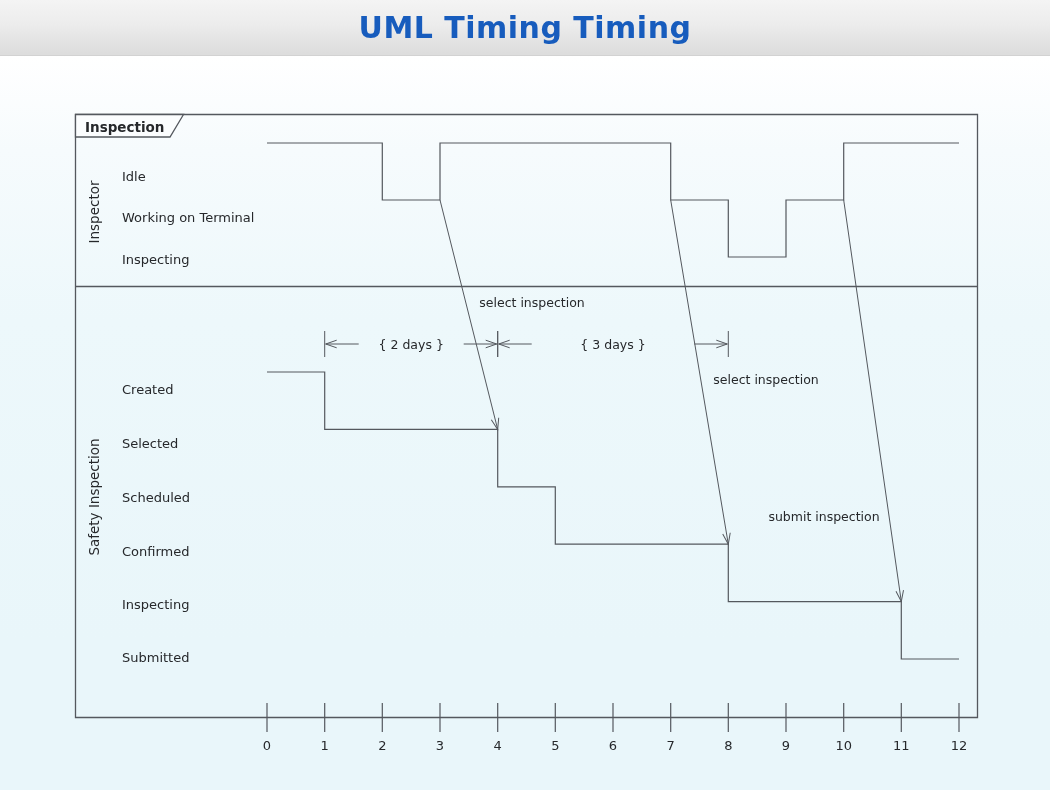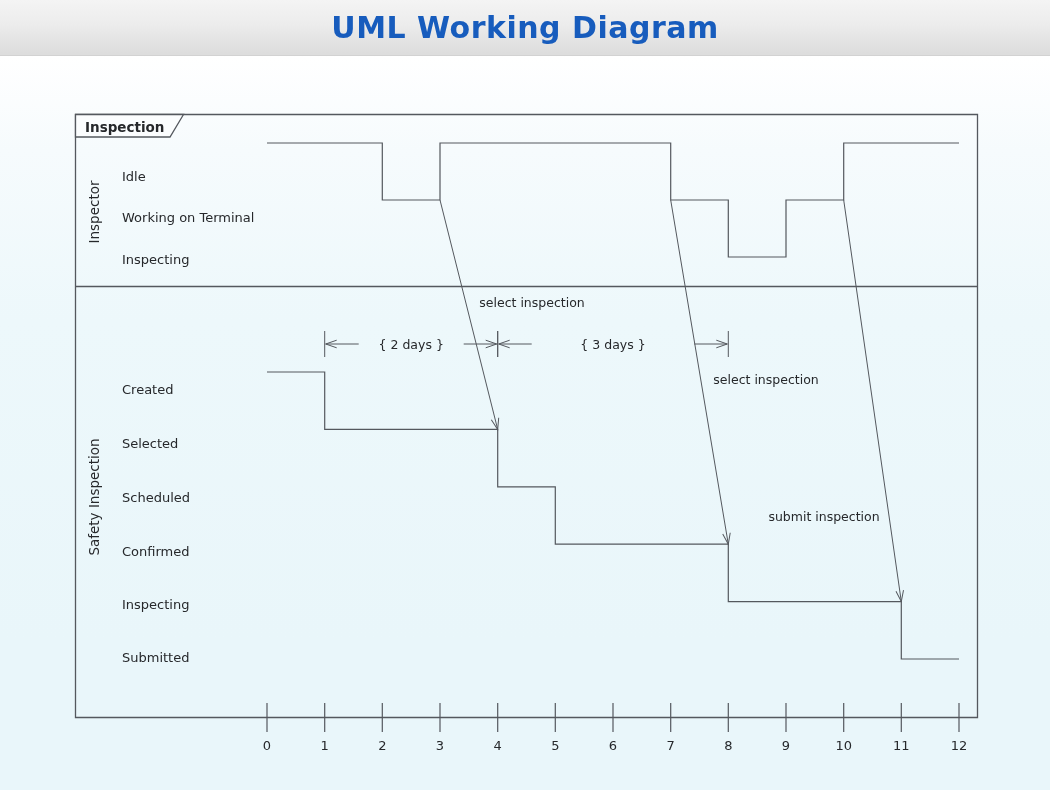--- a/index.html
+++ b/index.html
@@ -34,21 +34,21 @@
   .txt{font-size:13px;}
   .lane-title{font-size:13.5px;}
   .frame-label{font-size:13.5px;font-weight:bold;}
   .anno{font-size:12.5px;}
   .axis-num{font-size:13px;}
 </style>
 </head>
 <body>
 
 <div class="titlebar">
-  <div class="title">UML Working Diagram</div>
+  <div class="title">UML Timing Timing</div>
 </div>
 
 <svg id="diagram-svg" width="1050" height="734" viewBox="0 56 1050 734" xmlns="http://www.w3.org/2000/svg">
   <defs>
     <marker id="arrow" markerWidth="14" markerHeight="11" refX="12" refY="5" orient="auto" markerUnits="userSpaceOnUse">
       <path d="M1,1.2 L12,5 L1,8.8" class="msg"></path>
     </marker>
   </defs>
 
   <path class="ln" d="M75.5,114.5 H977.5 V717.5 H75.5 Z"></path>

